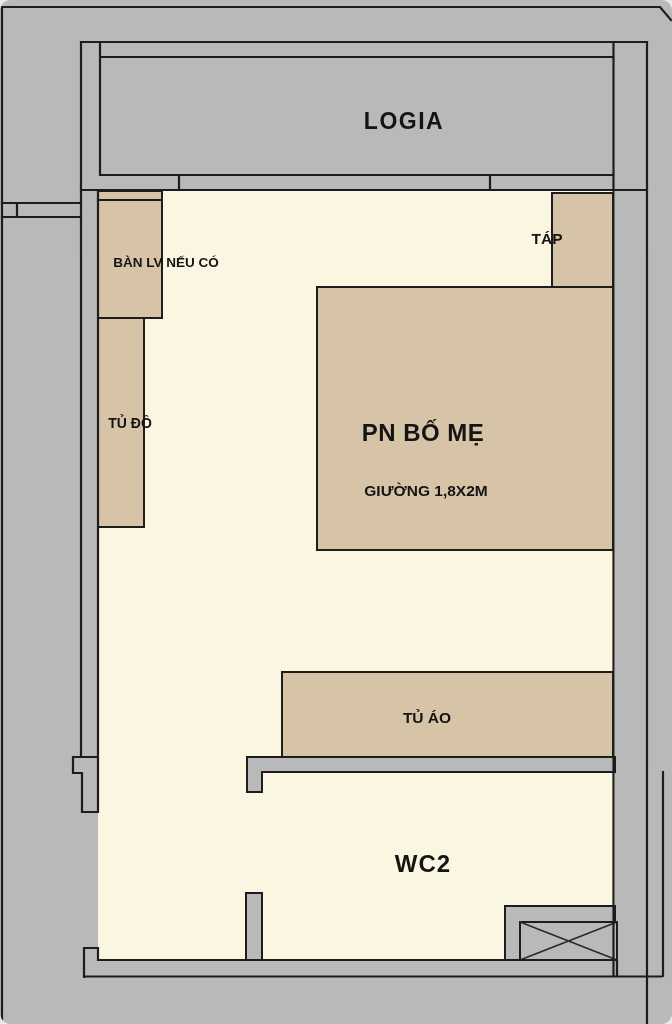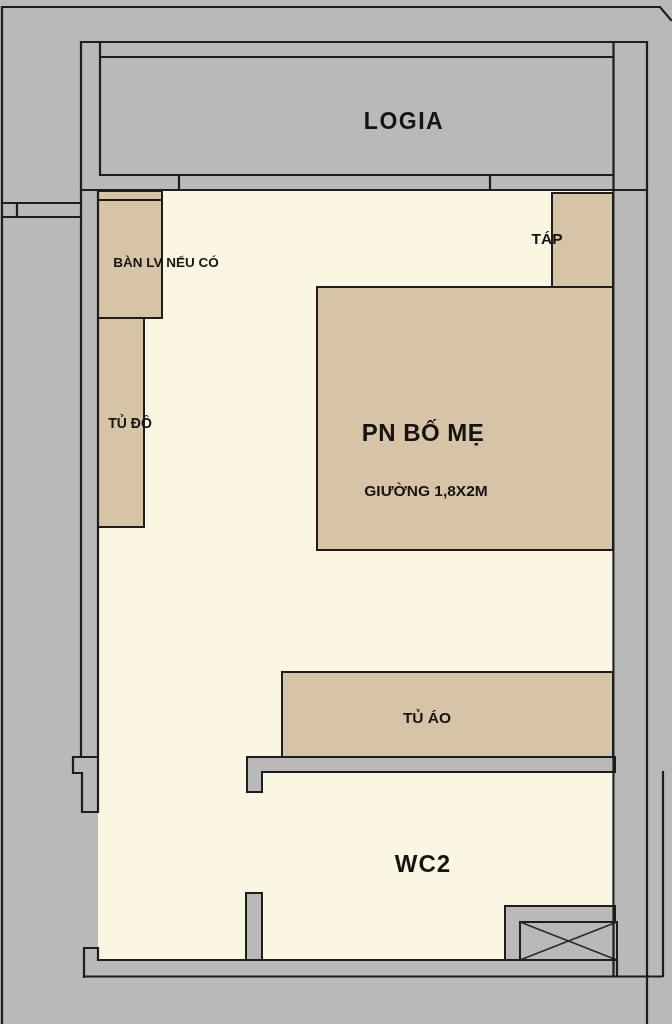--- a/index.html
+++ b/index.html
@@ -1,16 +1,16 @@
 <!DOCTYPE html>
 <html><head>
 <meta charset="utf-8">
 <style>
   html,body{margin:0;padding:0;background:#e8e8e8;}
-  #stage{position:relative;width:672px;height:1024px;overflow:hidden;}
+  #stage{position:relative;width:672px;height:1024px;overflow:hidden;border-radius:11px;}
   svg{display:block;}
   .ln{stroke:#1d1d1d;stroke-width:2.2;fill:none;stroke-linecap:square;}
   .fur{stroke:#1d1d1d;stroke-width:2;}
   .wallshape{stroke:#1d1d1d;stroke-width:2;}
   .xln{stroke:#2a2a2a;stroke-width:1.6;}
   text{font-family:"Liberation Sans","DejaVu Sans",sans-serif;font-weight:bold;fill:#141414;text-anchor:middle;}
   .t-logia{font-size:23px;letter-spacing:1.5px;}
   .t-big{font-size:24px;letter-spacing:0.5px;}
   .t-mid{font-size:15.5px;}
   .t-sm{font-size:14px;}

